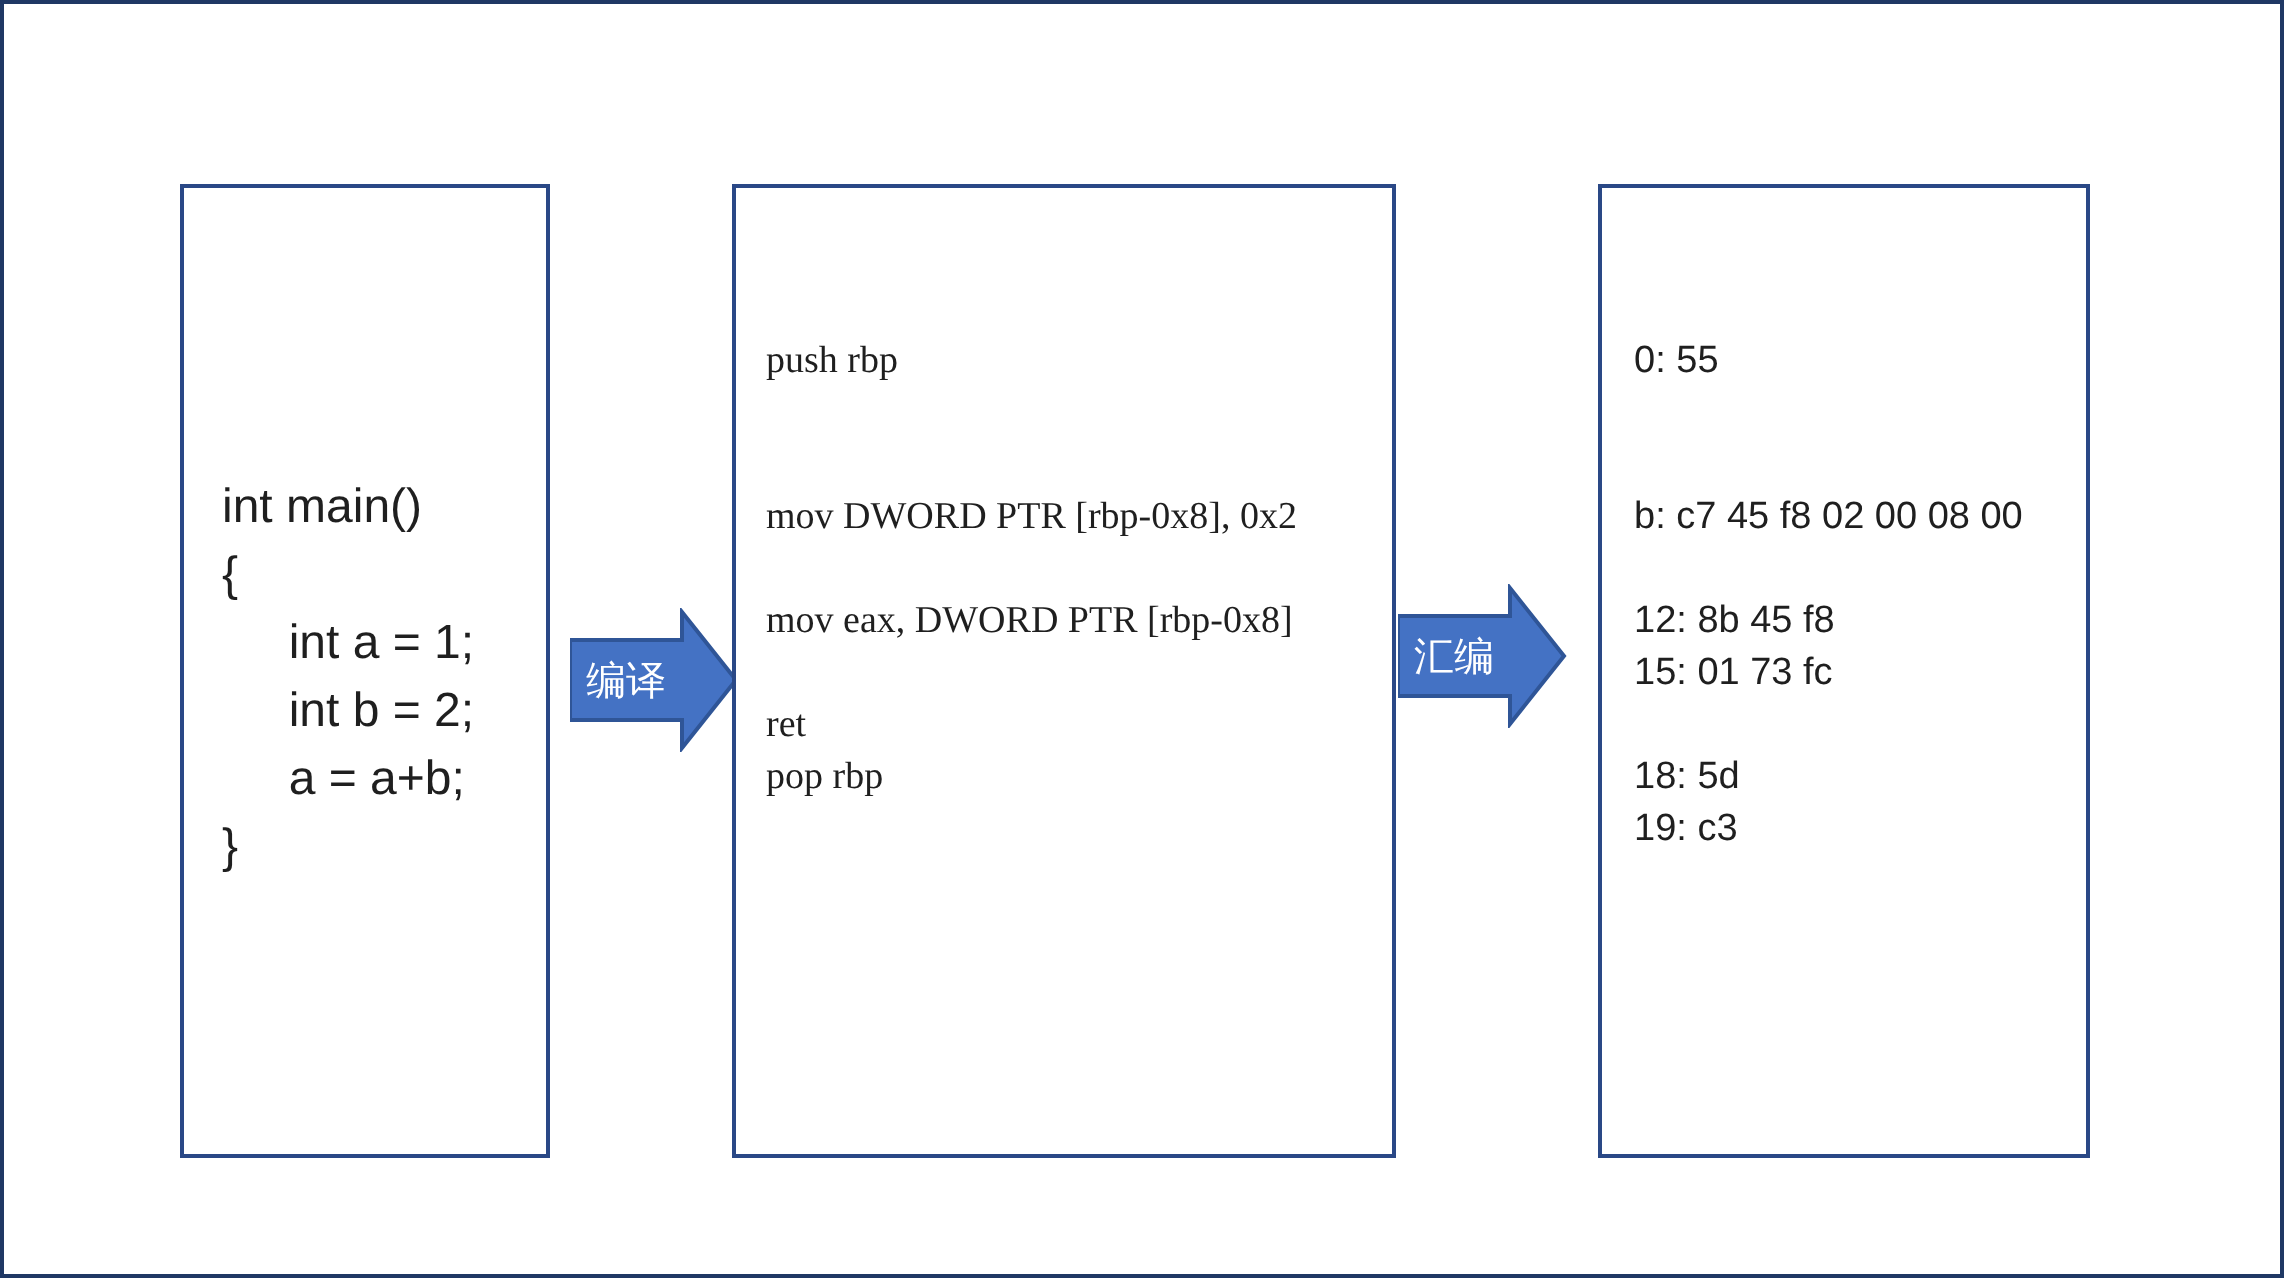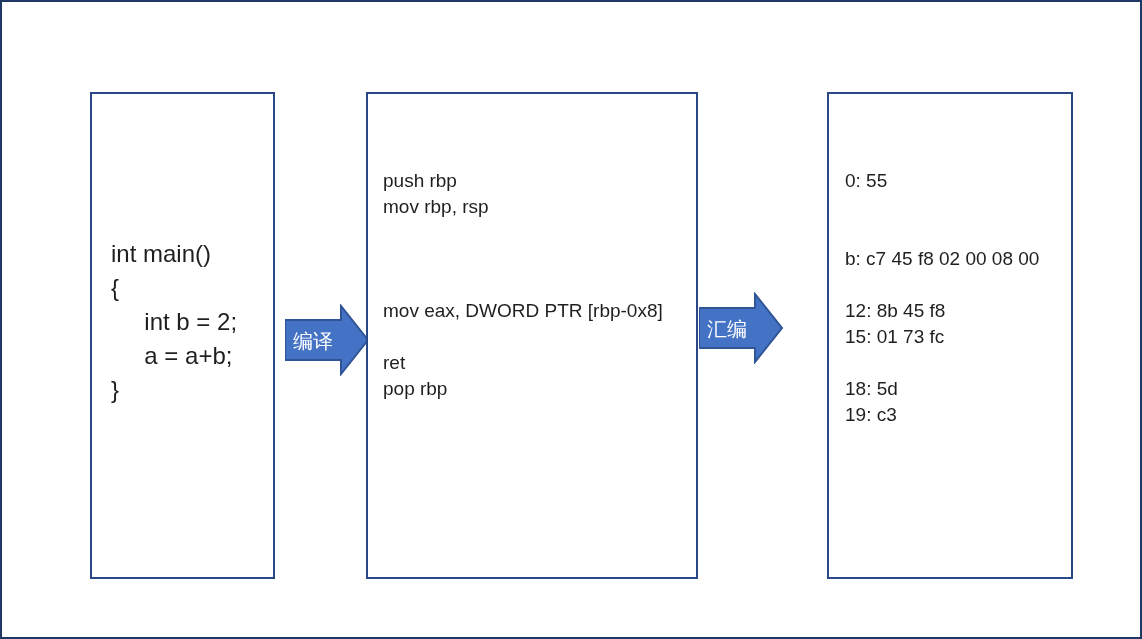--- a/index.html
+++ b/index.html
@@ -25,22 +25,22 @@
     overflow:hidden;
   }
   .panel{
     position:absolute;
     top:90px;
     height:487px;
     background:var(--background);
     border:2px solid var(--box-border);
   }
   .panel-source{left:88px;width:185px;padding-left:44px;}
-  .panel-assembly{left:364px;width:332px;}
-  .panel-machine{left:797px;width:246px;margin-left:28px;}
+  .panel-assembly{left:364px;width:332px;font-family:Liberation Serif, serif;}
+  .panel-machine{left:797px;width:246px;}
 
   .code-block{position:absolute;color:var(--text);}
   .src-block{left:19px;top:143px;}
   .src-block .line{
     height:34px;
     font-size:24px;
     line-height:34px;
     white-space:pre;
   }
   .asm-block{left:15px;top:74px;}
@@ -73,37 +73,38 @@
 </style>
 </head>
 <body>
 
 <div class="canvas">
 
   <div class="panel panel-source">
     <div class="code-block src-block">
       <div class="line">int main()</div>
       <div class="line">{</div>
+      <div class="line">     int a = 1;</div>
       <div class="line">     int b = 2;</div>
       <div class="line">     a = a+b;</div>
       <div class="line">}</div>
     </div>
   </div>
 
   <svg class="block-arrow arrow-compile" viewBox="0 0 85 72">
     <polygon points="0,16 56,16 56,2 83,36 56,70 56,56 0,56"></polygon>
     <text class="arrow-label" x="28" y="37" text-anchor="middle" dominant-baseline="central">编译</text>
   </svg>
 
   <div class="panel panel-assembly">
     <div class="code-block asm-block">
       <div class="line">push rbp</div>
-      <div class="line">mov rbp, rsp</div>
       <div class="line"></div>
       <div class="line"></div>
+      <div class="line">mov DWORD PTR [rbp-0x8], 0x2</div>
       <div class="line"></div>
       <div class="line">mov eax, DWORD PTR [rbp-0x8]</div>
       <div class="line"></div>
       <div class="line">ret</div>
       <div class="line">pop rbp</div>
     </div>
   </div>
 
   <svg class="block-arrow arrow-assemble" viewBox="0 0 85 72">
     <polygon points="0,16 56,16 56,2 83,36 56,70 56,56 0,56"></polygon>

